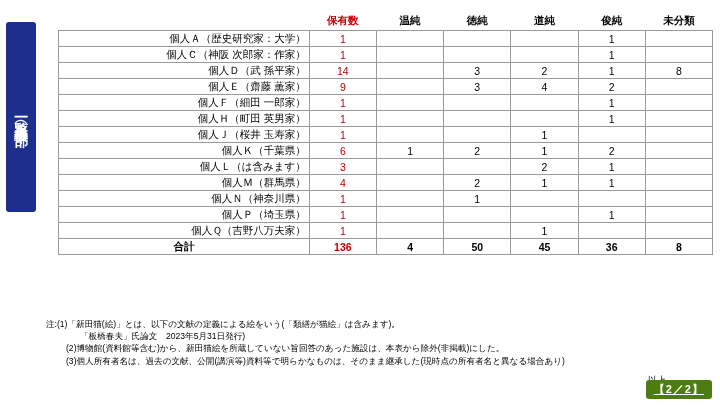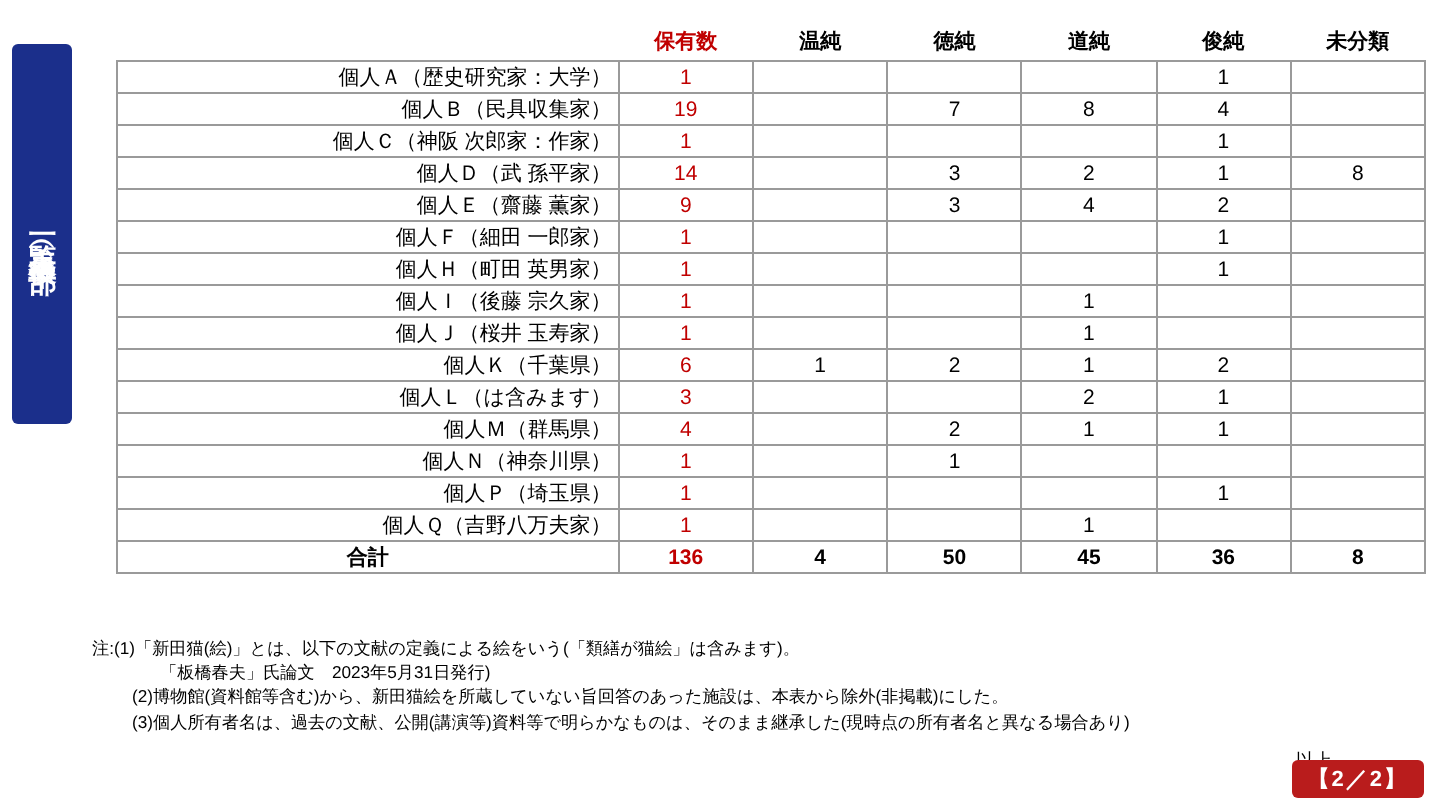--- a/index.html
+++ b/index.html
@@ -67,24 +67,25 @@
   .notes .ln{white-space:nowrap;}
   .notes .ind1{padding-left:0px;}
   .notes .ind2{padding-left:20px;}
   .notes .ind3{padding-left:34px;}
   .ijo{
     position:absolute;right:54px;top:374px;
     font-size:9px;
   }
   .pagebox{
     position:absolute;right:8px;bottom:6px;
-    background:#b91c1c;color:#ffffff;
+    background:#4d7c0f;color:#ffffff;
     font-size:11px;font-weight:bold;
     padding:2px 8px;border-radius:3px;
     letter-spacing:1px;
+    text-decoration:underline;
   }
 </style>
 </head>
 <body>
 
 <div class="side-tab">
   <span class="vtext">一覧表（後半部）</span>
 </div>
 
 <div class="table-wrap">
@@ -113,29 +114,20 @@
       <tr>
         <td class="name">個人Ａ（歴史研究家：大学）</td>
         <td class="hold">1</td>
         <td class="num"></td>
         <td class="num"></td>
         <td class="num"></td>
         <td class="num">1</td>
         <td class="num"></td>
       </tr>
       <tr>
-        <td class="name">個人Ｂ（民具収集家）</td>
-        <td class="hold">19</td>
-        <td class="num"></td>
-        <td class="num">7</td>
-        <td class="num">8</td>
-        <td class="num">4</td>
-        <td class="num"></td>
-      </tr>
-      <tr>
         <td class="name">個人Ｃ（神阪 次郎家：作家）</td>
         <td class="hold">1</td>
         <td class="num"></td>
         <td class="num"></td>
         <td class="num"></td>
         <td class="num">1</td>
         <td class="num"></td>
       </tr>
       <tr>
         <td class="name">個人Ｄ（武 孫平家）</td>
@@ -164,29 +156,20 @@
         <td class="num">1</td>
         <td class="num"></td>
       </tr>
       <tr>
         <td class="name">個人Ｈ（町田 英男家）</td>
         <td class="hold">1</td>
         <td class="num"></td>
         <td class="num"></td>
         <td class="num"></td>
         <td class="num">1</td>
-        <td class="num"></td>
-      </tr>
-      <tr>
-        <td class="name">個人Ｉ（後藤 宗久家）</td>
-        <td class="hold">1</td>
-        <td class="num"></td>
-        <td class="num"></td>
-        <td class="num">1</td>
-        <td class="num"></td>
         <td class="num"></td>
       </tr>
       <tr>
         <td class="name">個人Ｊ（桜井 玉寿家）</td>
         <td class="hold">1</td>
         <td class="num"></td>
         <td class="num"></td>
         <td class="num">1</td>
         <td class="num"></td>
         <td class="num"></td>

